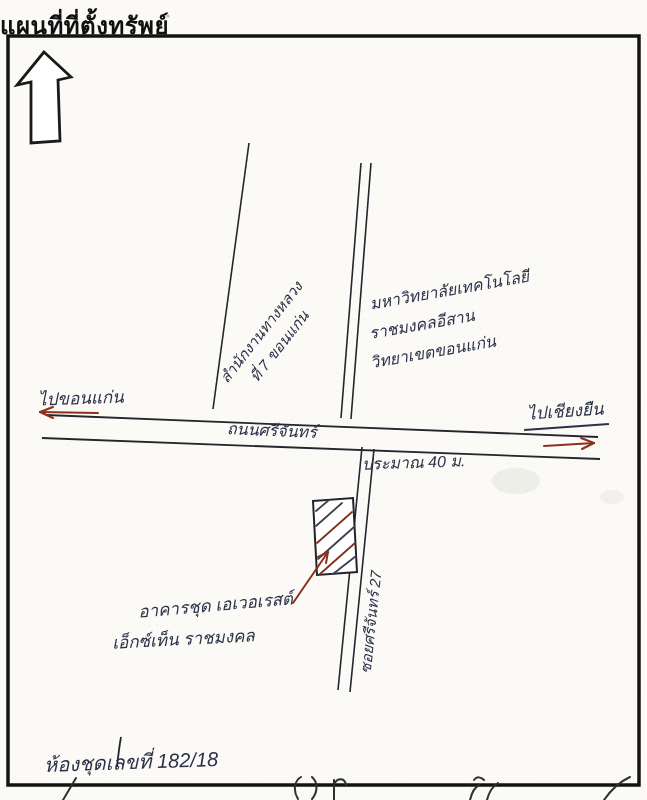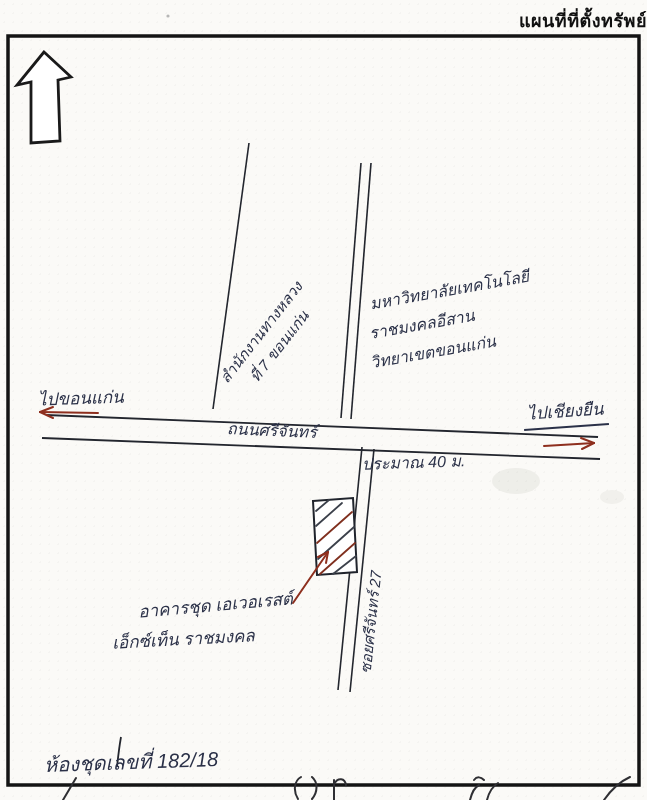--- a/index.html
+++ b/index.html
@@ -26,22 +26,22 @@
     position:absolute;left:0;top:0;width:647px;height:800px;
   }
   .label{
     position:absolute;
     white-space:nowrap;
     color:var(--hand);
   }
   .printed-title{
     position:absolute;
     left:0;top:6px;width:647px;
-    text-align:right;
-    font-size:18px;
+    text-align:left;
+    font-size:24px;
     font-weight:bold;
     color:#101010;
     letter-spacing:.5px;
   }
   .hw{
     font-style:italic;
     color:var(--hand);
   }
   .dir-left{left:38px;top:384px;font-size:17px;transform:rotate(-2deg);}
   .dir-right{

